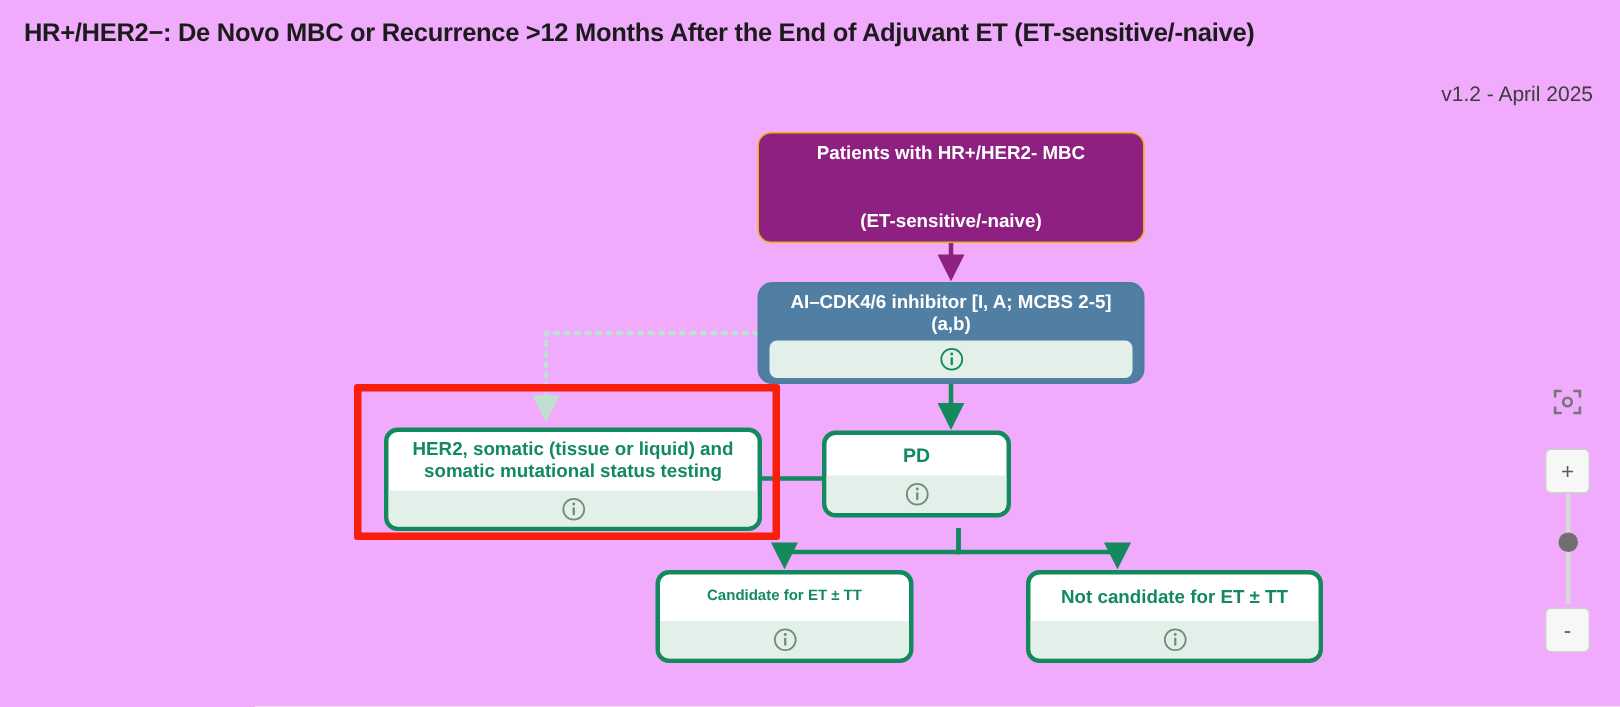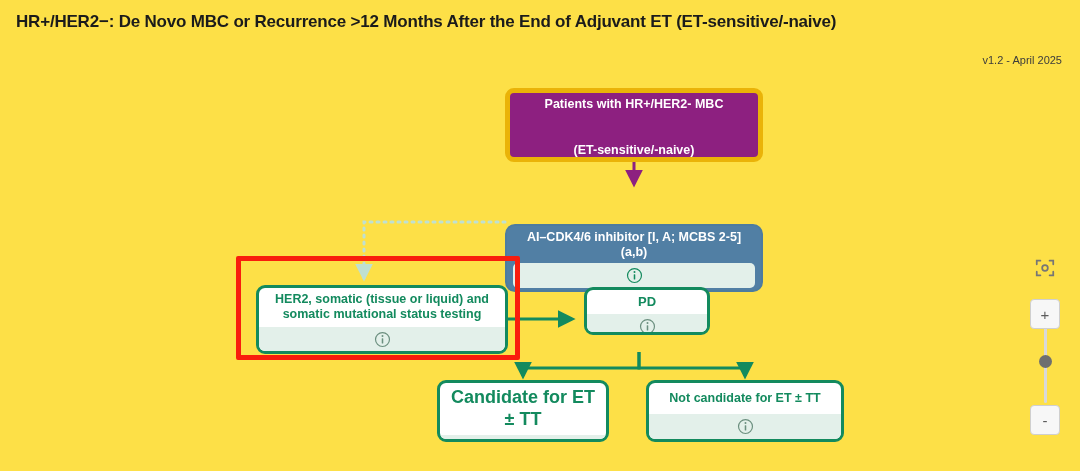--- a/index.html
+++ b/index.html
@@ -3,36 +3,36 @@
 <meta charset="utf-8">
 <style>
   * { box-sizing: border-box; margin: 0; padding: 0; }
   html, body {
     width: 1080px;
     height: 471px;
     background: #ffffff;
     font-family: "Liberation Sans", sans-serif;
     overflow: hidden;
   }
-  .page { position: relative; width: 1080px; height: 471px; background: #fde047; }
+  .page { position: relative; width: 1080px; height: 471px; background: #f0abfc; }
 
   
   .title {
     position: absolute;
     left: 16px; top: 12px;
     font-size: 17px;
     font-weight: bold;
     color: #1b1b1b;
     letter-spacing: -0.2px;
     white-space: nowrap;
   }
   .version {
     position: absolute;
     right: 18px; top: 54px;
-    font-size: 11px;
+    font-size: 14px;
     color: #3c3c3c;
     white-space: nowrap;
   }
 
   
   .canvas { position: absolute; left: 0; top: 78px; width: 1080px; height: 393px; }
   .svg-layer { position: absolute; left: 0; top: 0; width: 1080px; height: 393px; pointer-events: none; }
 
   
   .node {
@@ -59,52 +59,51 @@
     align-items: center;
     justify-content: center;
     height: 25px;
   }
   .info-icon { display: block; }
 
   
   .n-root {
     left: 505px; top: 10px; width: 258px; height: 74px;
     background: #8d2080;
-    border: 5px solid #eab308;
+    border: 1px solid #eab308;
   }
   .n-root .head { color: #ffffff; font-size: 12.5px; }
 
   
   .n-treat {
     left: 505px; top: 110px; width: 258px; height: 68px;
     background: #517fa4;
     border: 2px solid #4d7c9f;
     border-radius: 10px;
-    margin-top: 36px;
   }
   .n-treat .head { color: #ffffff; font-size: 12.5px; padding-bottom: 2px; }
   .n-treat .infobar { background: #e3f0ea; border-radius: 5px; margin: 0 6px 6px 6px; height: 25px; }
 
   
   .n-green {
     background: #ffffff;
     border: 3px solid #138a5e;
   }
   .n-green .head { color: #138a5e; }
 
   .n-her2 { left: 256px; top: 207px; width: 252px; height: 69px; }
   .n-her2 .head { font-size: 12.5px; }
 
-  .n-pd { left: 584px; top: 209px; width: 126px; height: 48px; }
+  .n-pd { left: 548px; top: 209px; width: 126px; height: 58px; }
   .n-pd .head { font-size: 13px; }
 
   .n-cand { left: 437px; top: 302px; width: 172px; height: 62px; }
-  .n-cand .head { font-size: 18px; }
-
-  .n-notcand { left: 646px; top: 302px; width: 198px; height: 62px; }
+  .n-cand .head { font-size: 10px; }
+
+  .n-notcand { left: 684px; top: 302px; width: 198px; height: 62px; }
   .n-notcand .head { font-size: 12.5px; }
 
   
   .highlight {
     position: absolute;
     left: 236px; top: 178px;
     width: 284px; height: 104px;
     border: 5px solid #f91d0c;
     background: transparent;
     border-radius: 2px;

